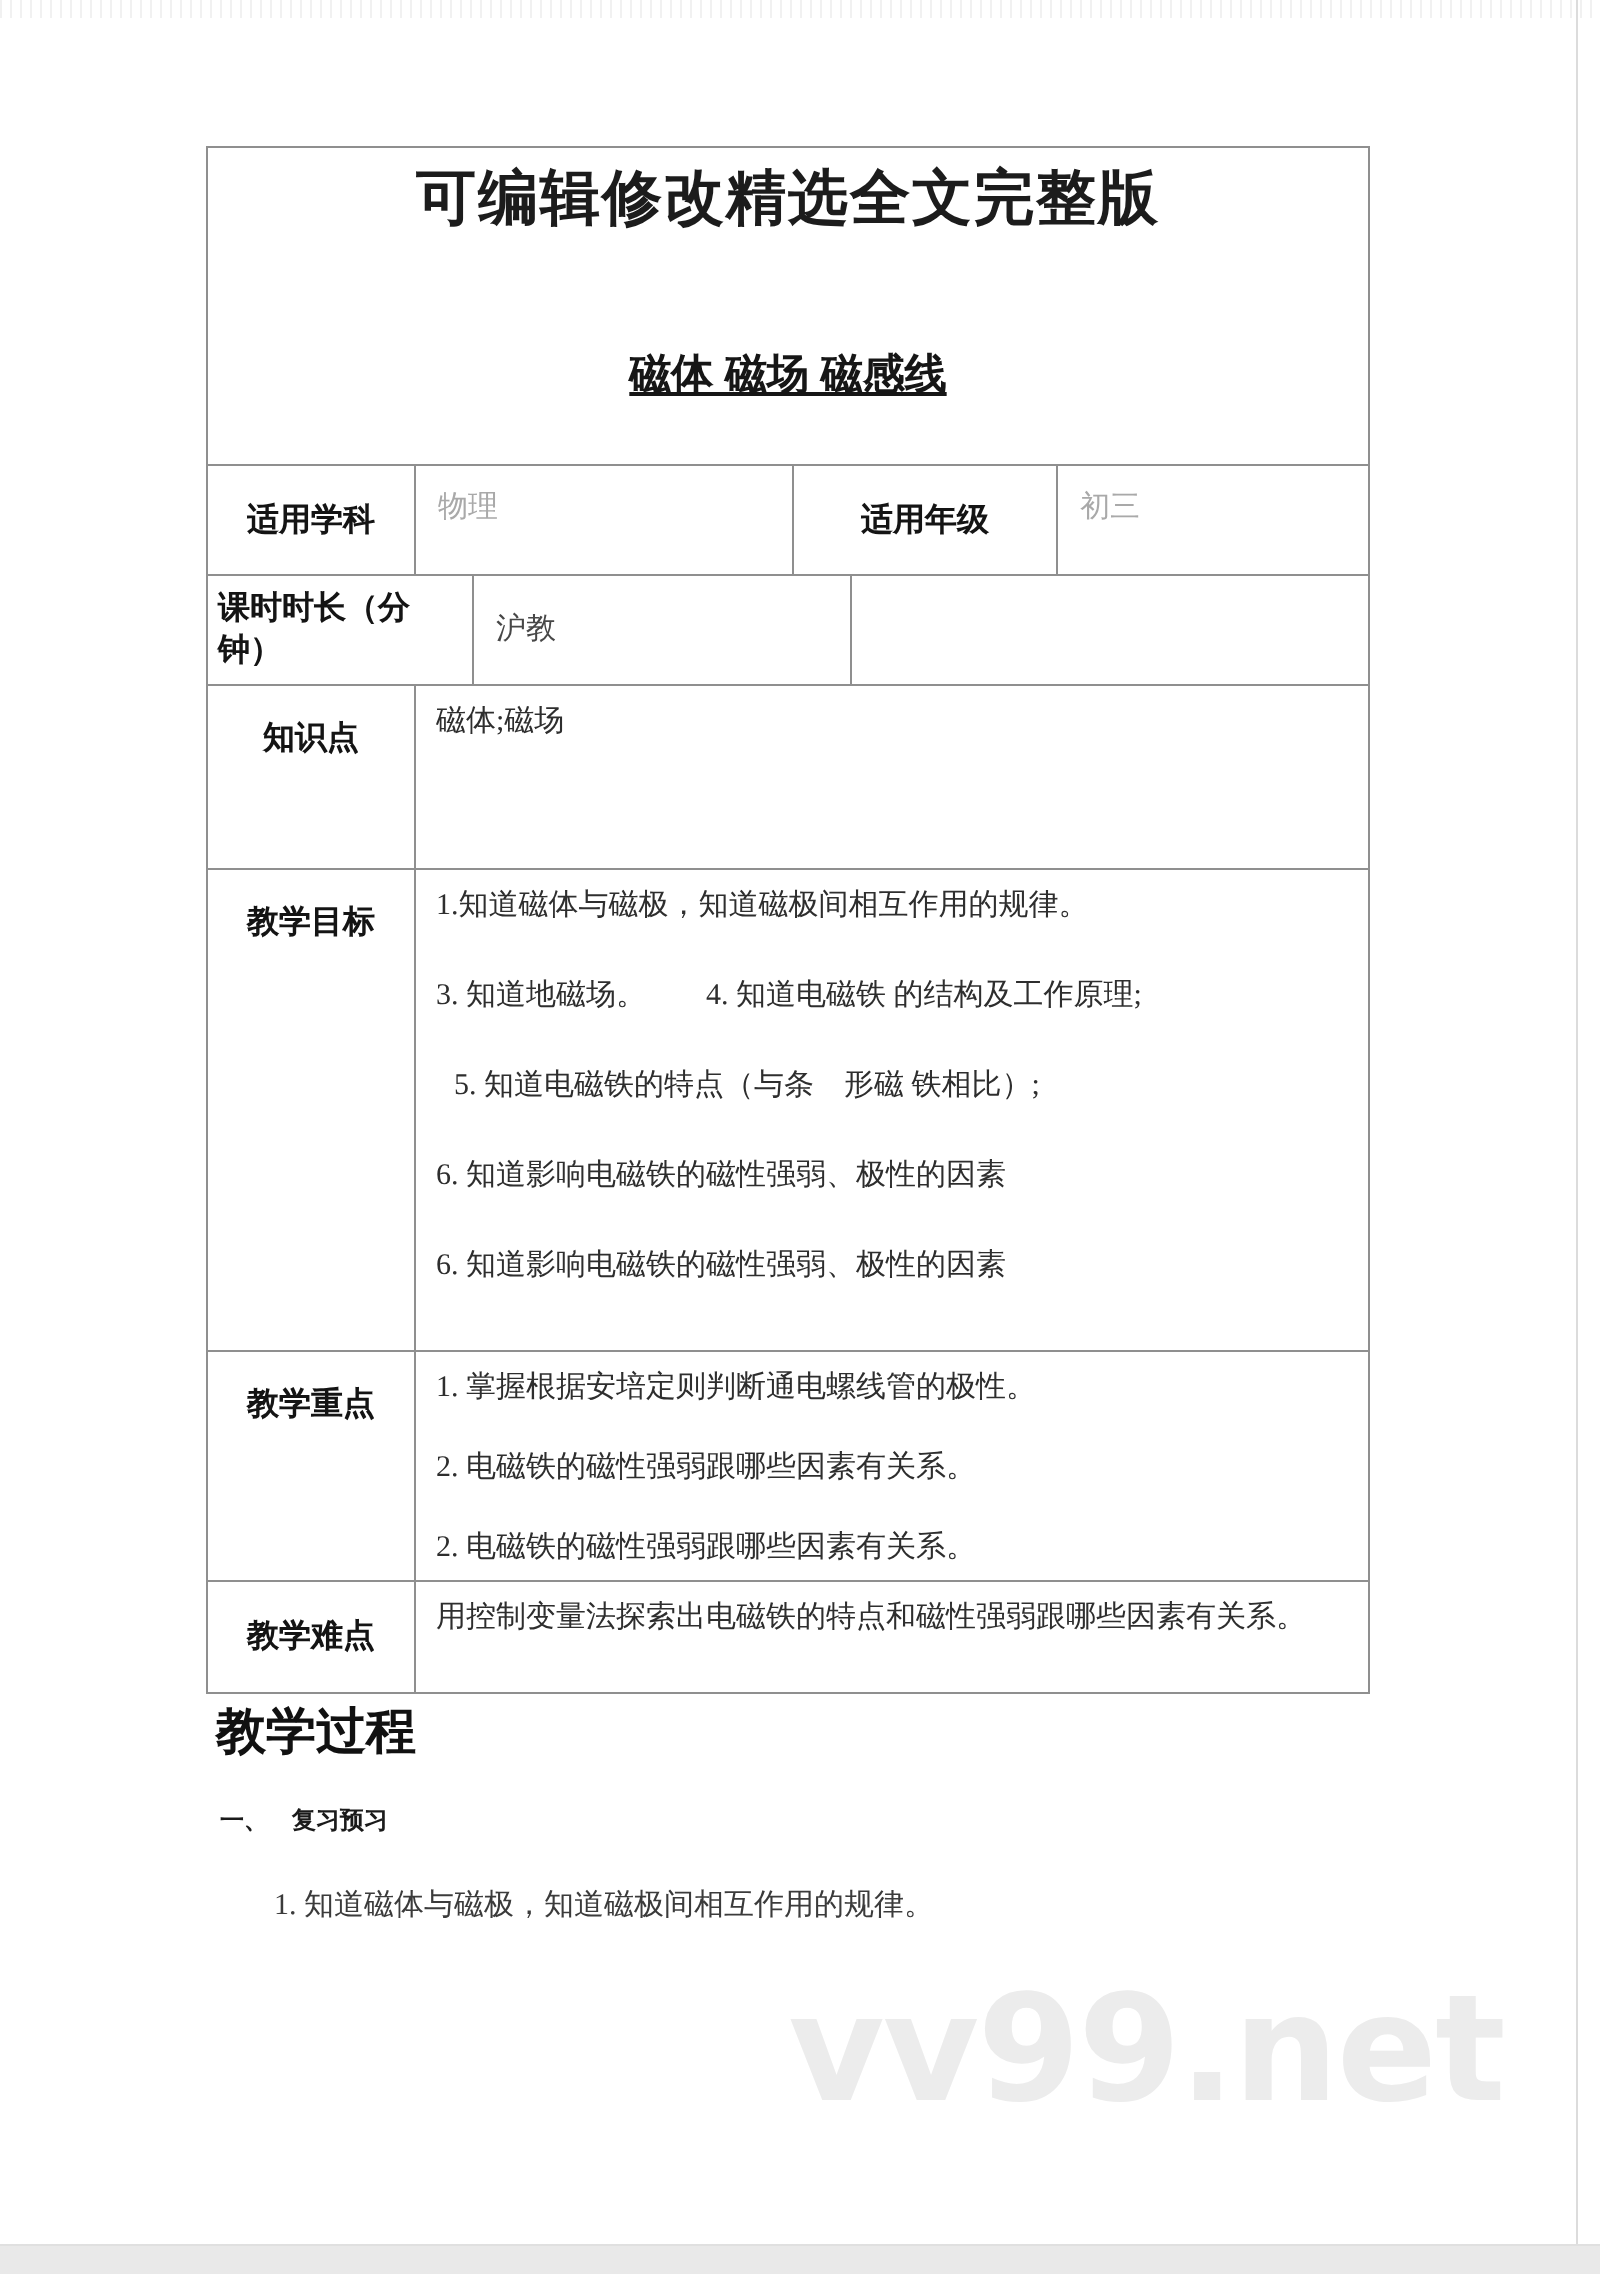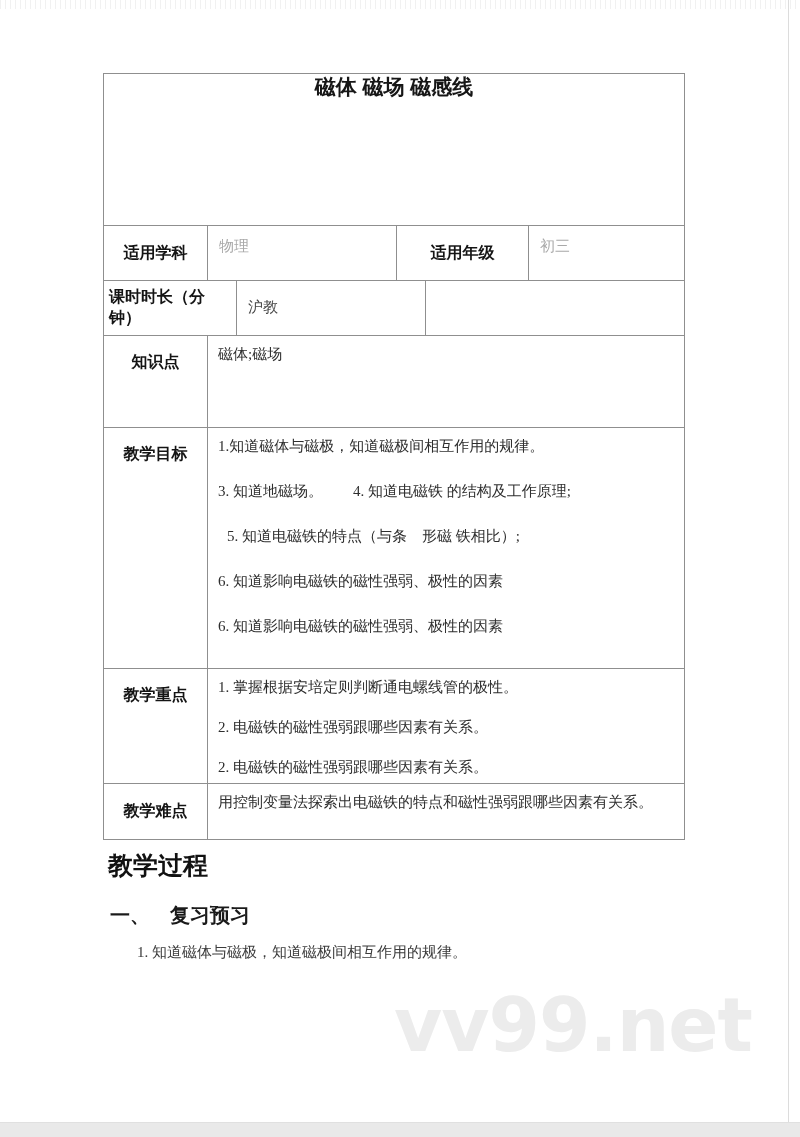--- a/index.html
+++ b/index.html
@@ -28,22 +28,22 @@
     position:absolute;left:103px;top:73px;width:582px;
     border:1px solid #8f8f8f;box-sizing:border-box;background:#fff;
   }
   .t-header{height:151px;position:relative;}
   .doc-title{
     margin-top:7px;text-align:center;
     font-family:"Liberation Serif", serif;font-weight:700;
     font-size:30px;line-height:37px;color:#1c1c1c;letter-spacing:1px;
   }
   .doc-subtitle{
-    text-align:center;
-    font-weight:700;font-size:21px;line-height:25px;color:#161616;
+    margin-top:57px;text-align:center;
+    font-weight:700;font-size:21px;line-height:25px;color:#161616;text-decoration:underline;
   }
   .t-row{display:flex;border-top:1px solid #8f8f8f;box-sizing:border-box;}
   .h56{height:55px;} .h93{height:92px;} .h242{height:241px;} .h116{height:115px;} .h57{height:56px;}
   .cell{box-sizing:border-box;}
   .cell + .cell{border-left:1px solid #8f8f8f;}
   .w1{width:103px;} .w2{width:189px;} .w3{width:132px;} .w4{flex:1;}
   .wide{flex:1;}
   .lab{
     display:flex;align-items:center;justify-content:center;
     font-weight:700;font-size:16px;color:#141414;
@@ -64,35 +64,36 @@
   .objectives p + p{margin-top:24px;}
   .focus p + p{margin-top:19px;}
   .indent{padding-left:9px;}
   
   .process-heading{
     position:absolute;left:108px;top:849px;
     font-weight:700;font-size:25px;color:#111;
   }
   .review-heading{
     position:absolute;left:110px;top:902px;
-    font-weight:700;font-size:20px;color:#1a1a1a;
+    font-weight:700;font-size:12px;color:#1a1a1a;
   }
   .review-item{
     position:absolute;left:137px;top:943px;
     font-family:"Liberation Serif", serif;font-size:15px;color:#3b3b3b;
   }
 </style>
 </head>
 <body>
 
 <div class="top-edge"></div>
 
 <div class="doc-table">
 
   <div class="t-header">
+    <div class="doc-title">可编辑修改精选全文完整版</div>
     <div class="doc-subtitle">磁体 磁场 磁感线</div>
   </div>
 
   <div class="t-row h56">
     <div class="cell w1 lab">适用学科</div>
     <div class="cell w2 val muted">物理</div>
     <div class="cell w3 lab">适用年级</div>
     <div class="cell w4 val muted">初三</div>
   </div>
 

